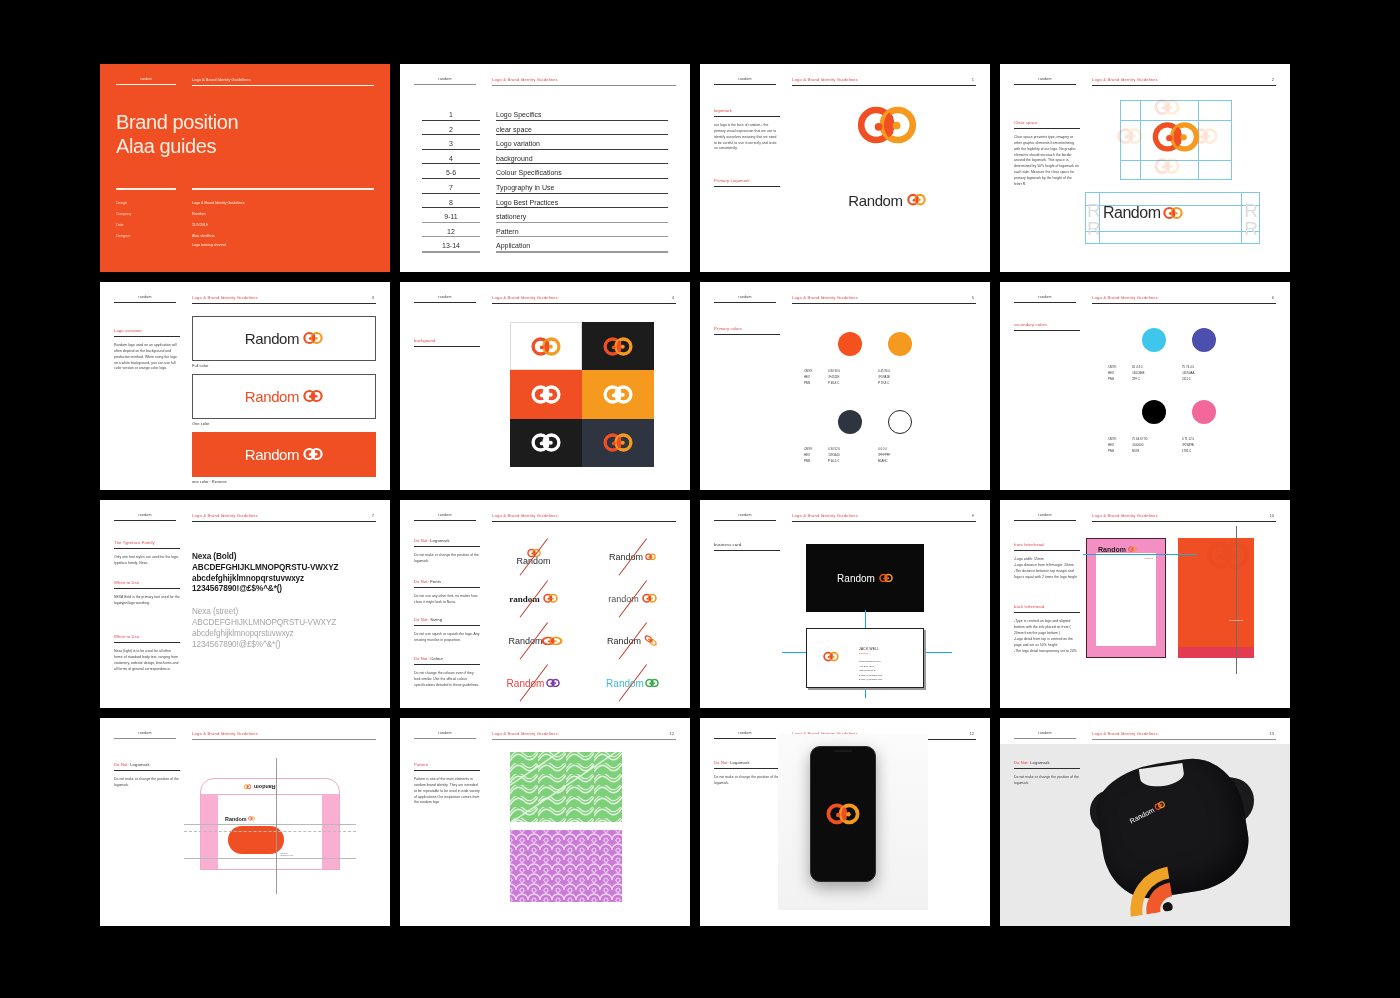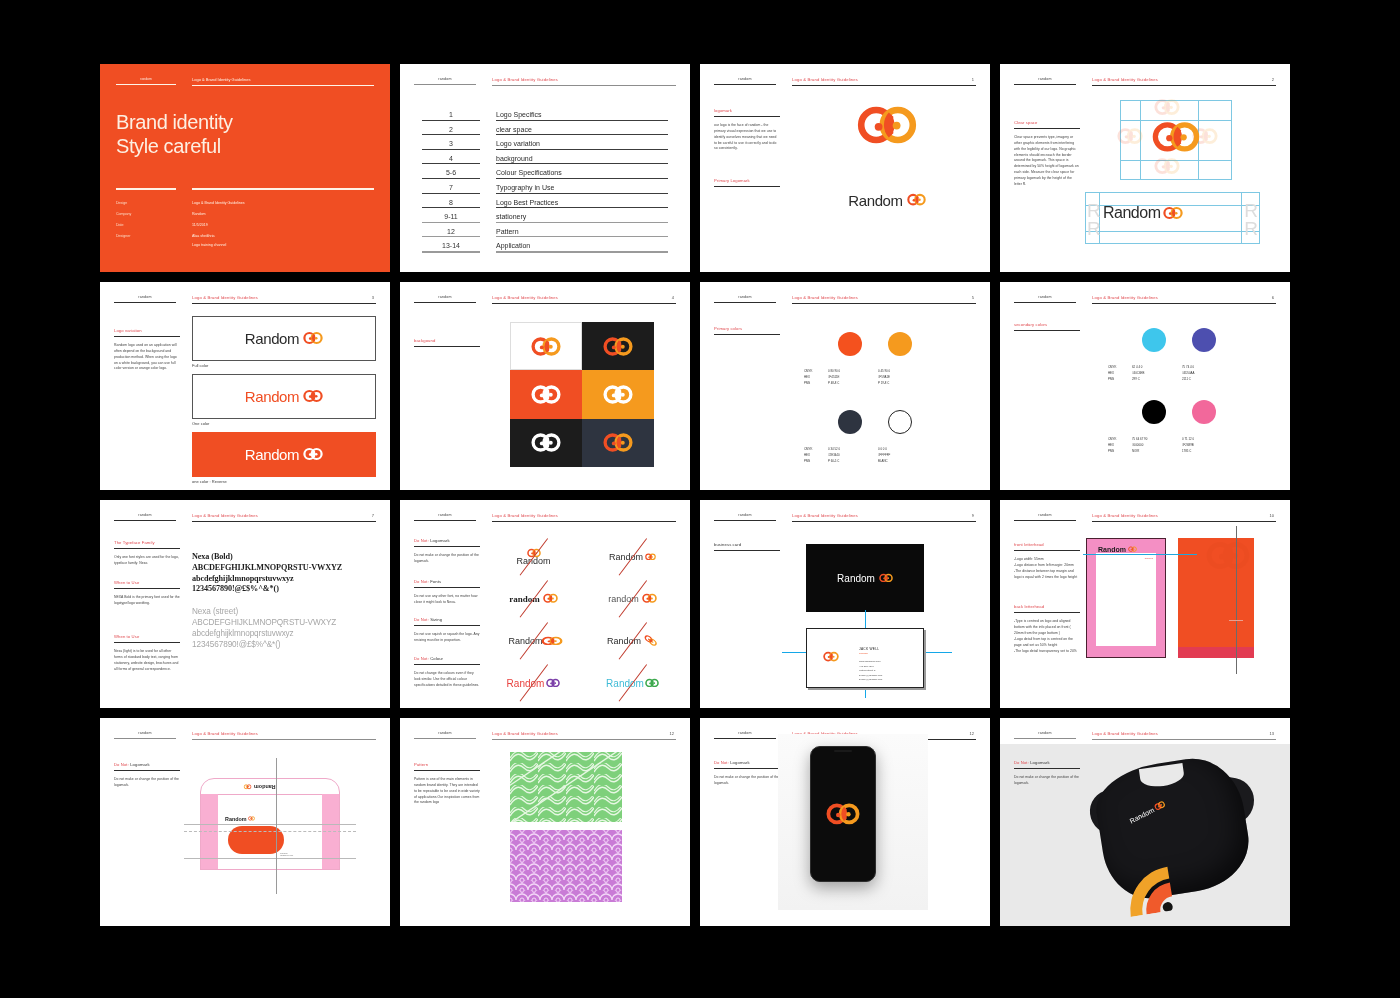--- a/index.html
+++ b/index.html
@@ -144,21 +144,21 @@
 
   
   .sw { position: absolute; }
   .sw .dot { width: 24px; height: 24px; border-radius: 50%; margin: 0 auto 12px; }
   .sw .dot.ring { background: #fff !important; border: 1px solid #222; }
   .ctab { position: absolute; font-size: 2.9px; color: #333; line-height: 2.15; }
   .cval { position: absolute; font-size: 2.9px; color: #333; line-height: 2.15; text-align: left; }
 
   
   .ty { position: absolute; left: 92px; top: 52px; right: 10px; }
-  .ty .bold { font-size: 8.2px; line-height: 1.32; color: #1d1d1d; font-weight: 700; letter-spacing: -.1px; font-family: Liberation Serif, serif; }
+  .ty .bold { font-size: 8.2px; line-height: 1.32; color: #1d1d1d; font-weight: 700; letter-spacing: -.1px; }
   .ty .light { font-size: 8.2px; line-height: 1.32; color: #a7a7a7; font-weight: 400; letter-spacing: -.1px; margin-top: 12px; }
 
   
   .dn { position: absolute; left: 84px; top: 36px; right: 8px; }
   .dn .cellrow { display: flex; }
   .dn .c { flex: 1; height: 42px; position: relative; display: flex; align-items: center; justify-content: center; }
   .dn .slash {
     position: absolute; left: 50%; top: 50%;
     width: 1.4px; height: 46px; background: #C0392B;
     transform: translate(-50%,-50%) rotate(37deg);
@@ -228,22 +228,22 @@
 
 <div class="deck">
   <div class="grid">
 
     <div class="slide cover">
       <div class="chdr">
         <div class="b">random</div>
         <div class="d">Logo &amp; Brand Identity Guidelines</div>
       </div>
       <h1>
-        <span>Brand identity</span><br>
-        <span>Style careful</span>
+        <span>Brand position</span><br>
+        <span>Alaa guides</span>
       </h1>
       <div class="rule">
           <i class="l"></i>
           <i class="r"></i>
         </div>
       <div class="meta">
         <div class="row">
             <span class="k">Design</span>
             <span class="v">Logo &amp; Brand Identity Guidelines</span>
           </div>

